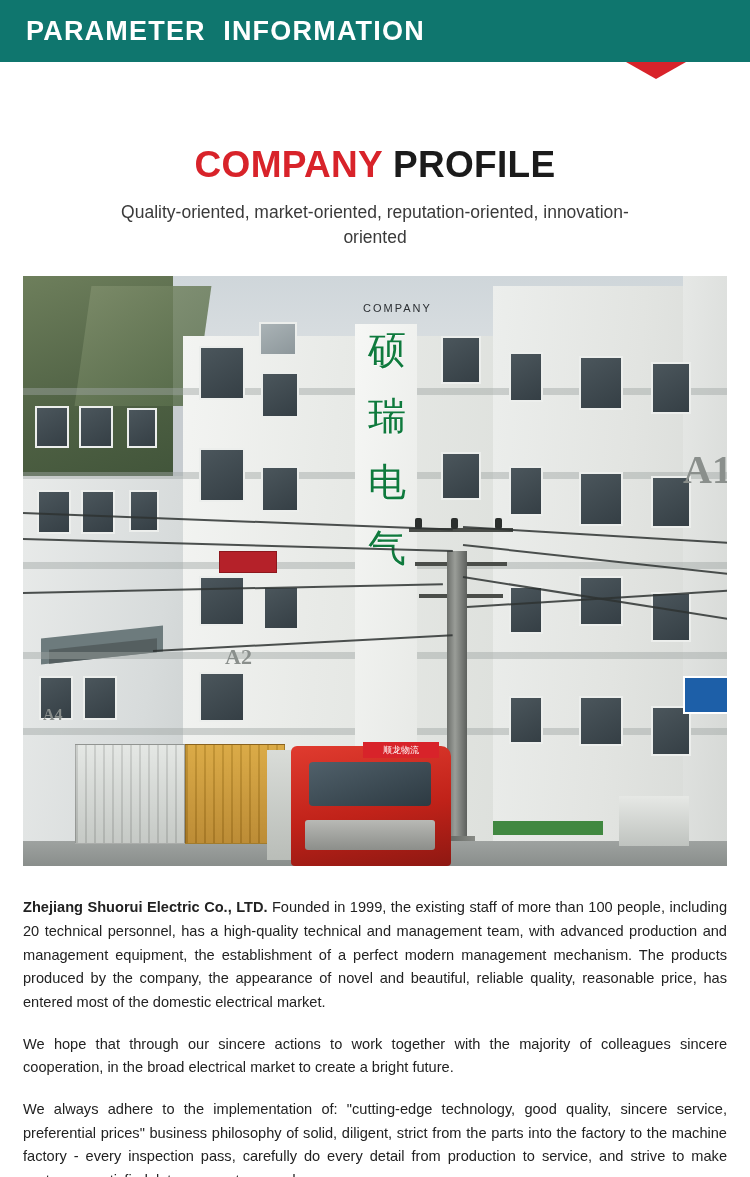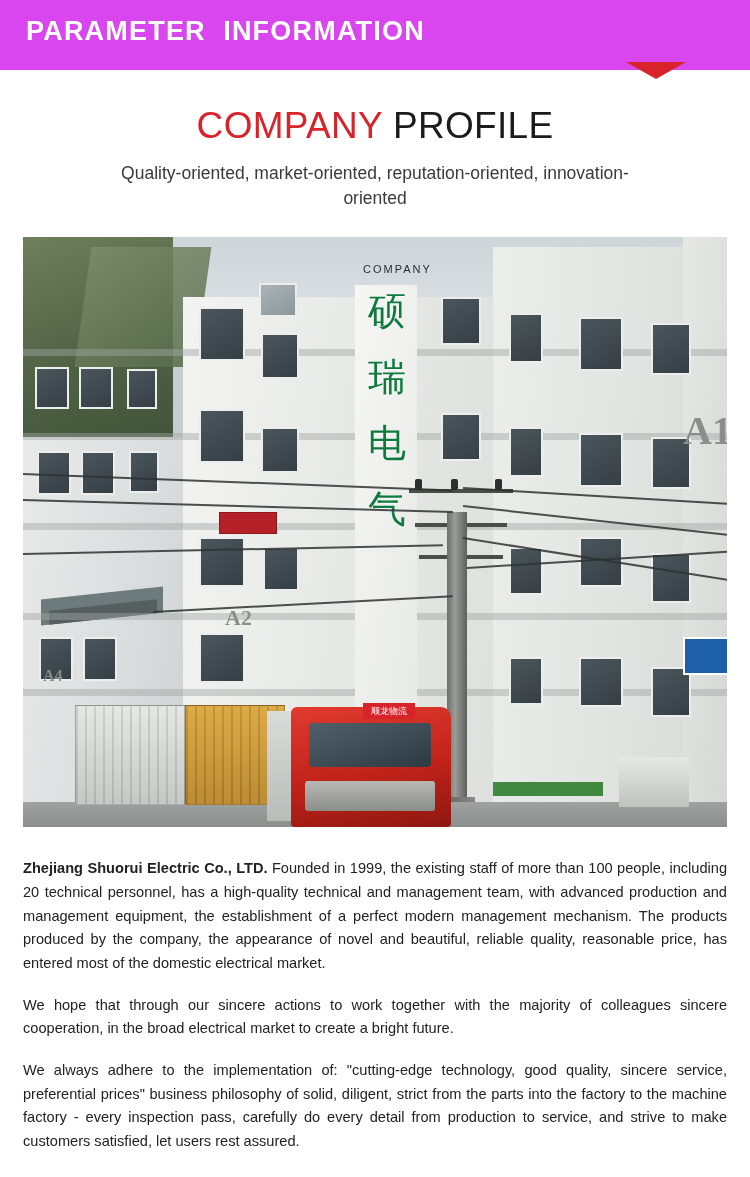--- a/index.html
+++ b/index.html
@@ -11,22 +11,22 @@
     font-family: "Liberation Sans", sans-serif;
     color: #222;
     overflow: hidden;
     position: relative;
   }
 
   
   .banner {
     position: relative;
     width: 750px;
-    height: 70px;
-    background: #d946ef;
+    height: 62px;
+    background: #0f766e;
   }
   .banner-title {
     position: absolute;
     left: 26px;
     top: 16px;
     font-size: 27px;
     font-weight: bold;
     letter-spacing: 1.2px;
     color: #ffffff;
     font-family: "Liberation Sans", sans-serif;
@@ -44,24 +44,25 @@
   }
 
   
   .title-block {
     width: 750px;
     padding-top: 36px;
     text-align: center;
   }
   .main-title {
     font-size: 37px;
-    font-weight: normal;
+    font-weight: bold;
     letter-spacing: 0.3px;
     color: #1b1b1b;
     line-height: 1.1;
+    margin-top: 47px;
   }
   .main-title .accent { color: #d8232a; }
   .subtitle {
     margin: 14px auto 0;
     width: 560px;
     font-size: 17.5px;
     line-height: 1.45;
     color: #3a3a3a;
   }
 
@@ -197,21 +198,21 @@
     position: absolute; left: 286px; top: 486px; width: 122px; height: 44px;
     background: linear-gradient(160deg, #50606a, #2d3a42);
     border-radius: 4px;
   }
   .truck-grille {
     position: absolute; left: 282px; top: 544px; width: 130px; height: 30px;
     background: linear-gradient(#b8b9b5, #8c8e8a);
     border-radius: 3px;
   }
   .truck-banner {
-    position: absolute; left: 340px; top: 466px; width: 52px; height: 16px;
+    position: absolute; left: 340px; top: 466px; width: 76px; height: 16px;
     background: #d8232a; color: #fff; font-size: 9px; text-align: center; line-height: 16px;
   }
   .truck-front-trailer {
     position: absolute; left: 244px; top: 474px; width: 34px; height: 110px;
     background: linear-gradient(#d9dcd8, #b9bdb8);
   }
   
   .road {
     position: absolute; left: 0; top: 565px; width: 704px; height: 40px;
     background: linear-gradient(#9ea2a0, #7d827f);

